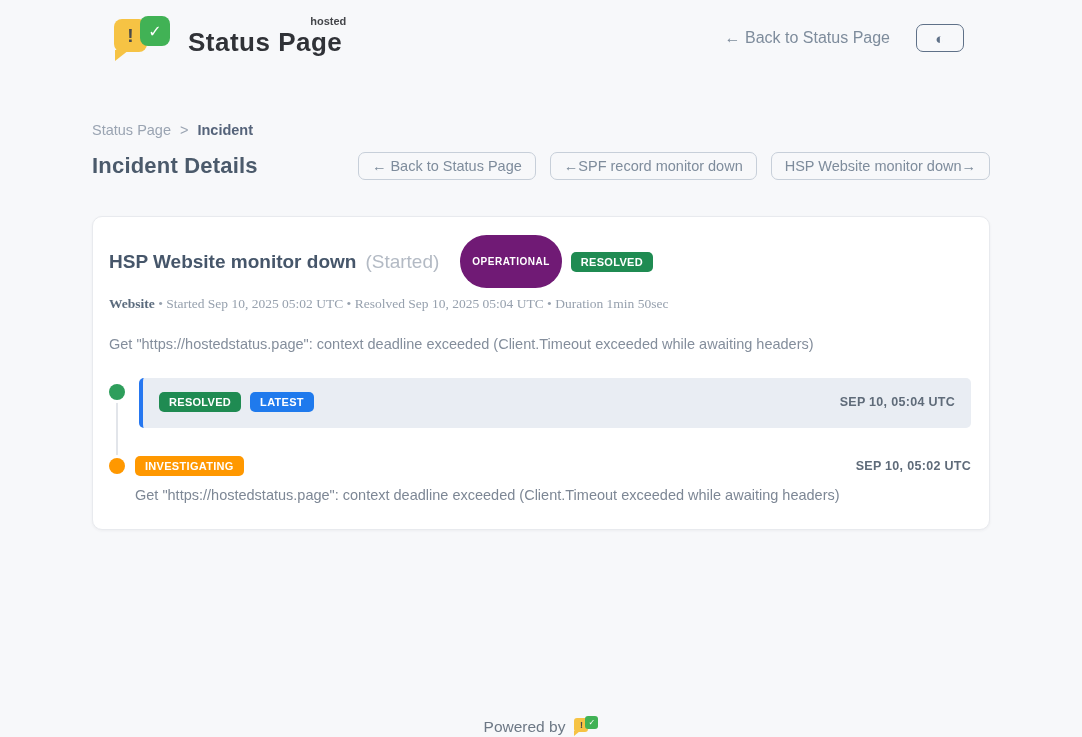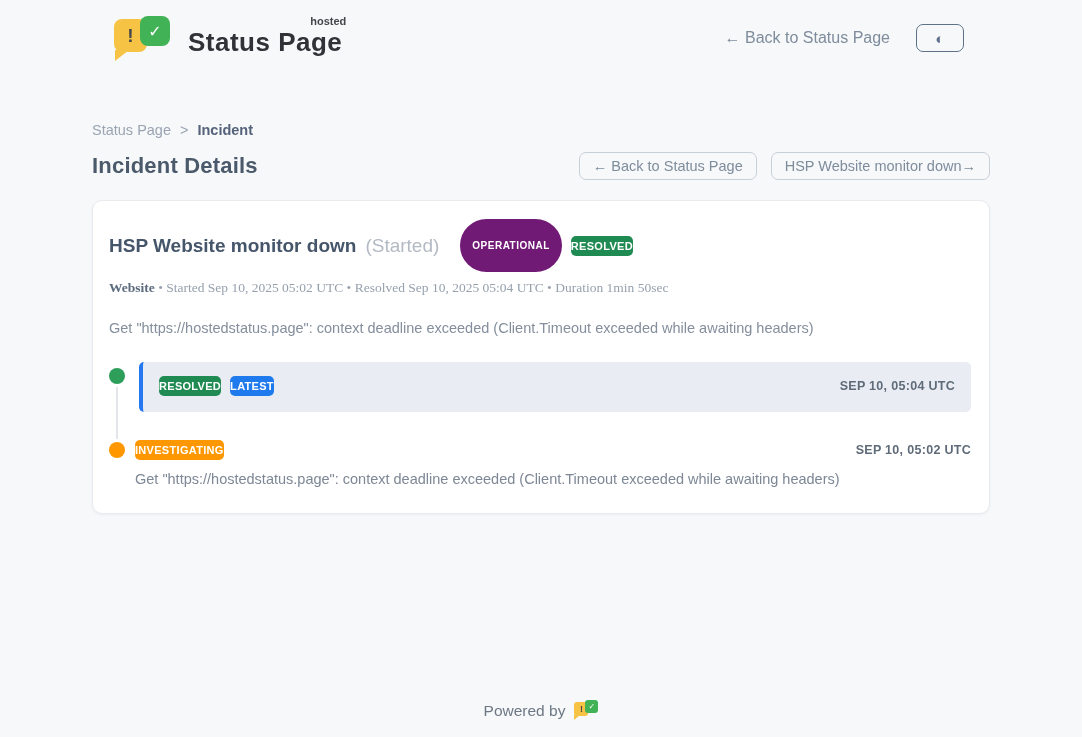--- a/index.html
+++ b/index.html
@@ -51,34 +51,34 @@
   .page-title { font-size:22px; font-weight:600; color:#4b5a6b; letter-spacing:0.2px; }
   .nav-btns { display:flex; gap:14px; }
   .nav-btn {
     border:1px solid #c7cfd9; border-radius:7px; background:transparent;
     color:#7e8c9c; font-size:14.5px; padding:5px 13px; cursor:pointer;
     font-family:inherit; white-space:nowrap;
   }
 
   
   .card {
-    margin-top:20px; background:#ffffff; border:1px solid #e8eaee;
+    margin-top:36px; background:#ffffff; border:1px solid #e8eaee;
     border-radius:10px; box-shadow:0 1px 3px rgba(30,40,60,0.05);
     padding:18px 18px 26px 16px;
   }
   .card-title-row { display:flex; align-items:center; gap:9px; }
   .incident-title { font-size:19px; font-weight:700; color:#46566a; }
   .incident-component { font-size:19px; font-weight:500; color:#b3bac4; }
   .pill {
     background:#701a75; color:#fff; font-size:10px; font-weight:700;
     letter-spacing:0.5px; padding:21px 12px; border-radius:999px; margin-left:12px;
   }
   .badge {
     color:#fff; font-size:11px; font-weight:700; letter-spacing:0.3px;
-    padding:4px 0; border-radius:5px; display:inline-block;
+    padding:4px 10px; border-radius:5px; display:inline-block;
   }
   .badge-green  { background:#1f8b52; }
   .badge-blue   { background:#1f7aed; }
   .badge-orange { background:#ff9800; }
   .card-meta { margin-top:8px; font-size:13.5px; color:#97a1ae;font-family:Liberation Serif, serif; }
   .card-meta b { color:#5b6b7d; font-weight:700; }
   .card-desc { margin-top:24px; font-size:14.5px; color:#848e9c; }
 
   
   .timeline { margin-top:26px; position:relative; }
@@ -150,20 +150,21 @@
   <div class="breadcrumb">
     <span>Status Page</span>
     <span>&gt;</span>
     <span class="crumb-current">Incident</span>
   </div>
 
   <div class="title-row">
     <div class="page-title">Incident Details</div>
     <div class="nav-btns">
       <button class="nav-btn">← Back to Status Page</button>
+      <button class="nav-btn">←SPF record monitor down</button>
       <button class="nav-btn">HSP Website monitor down→</button>
     </div>
   </div>
 
   <div class="card">
     <div class="card-title-row">
       <span class="incident-title">HSP Website monitor down</span>
       <span class="incident-component">(Started)</span>
       <span class="pill">OPERATIONAL</span>
       <span class="badge badge-green">RESOLVED</span>

